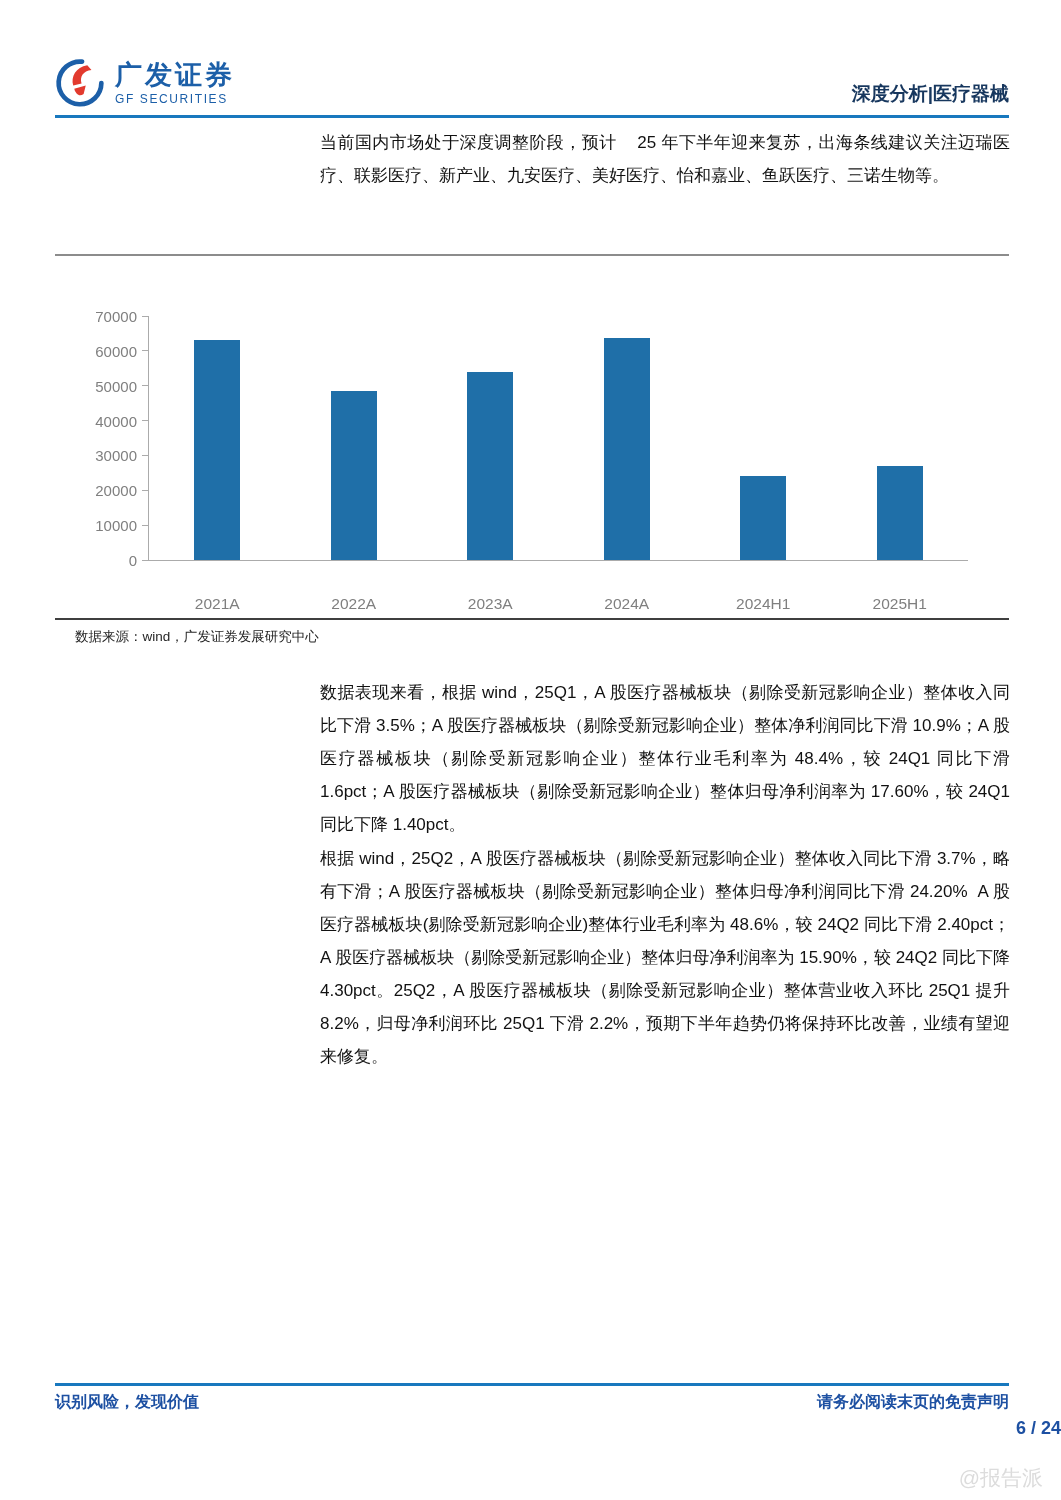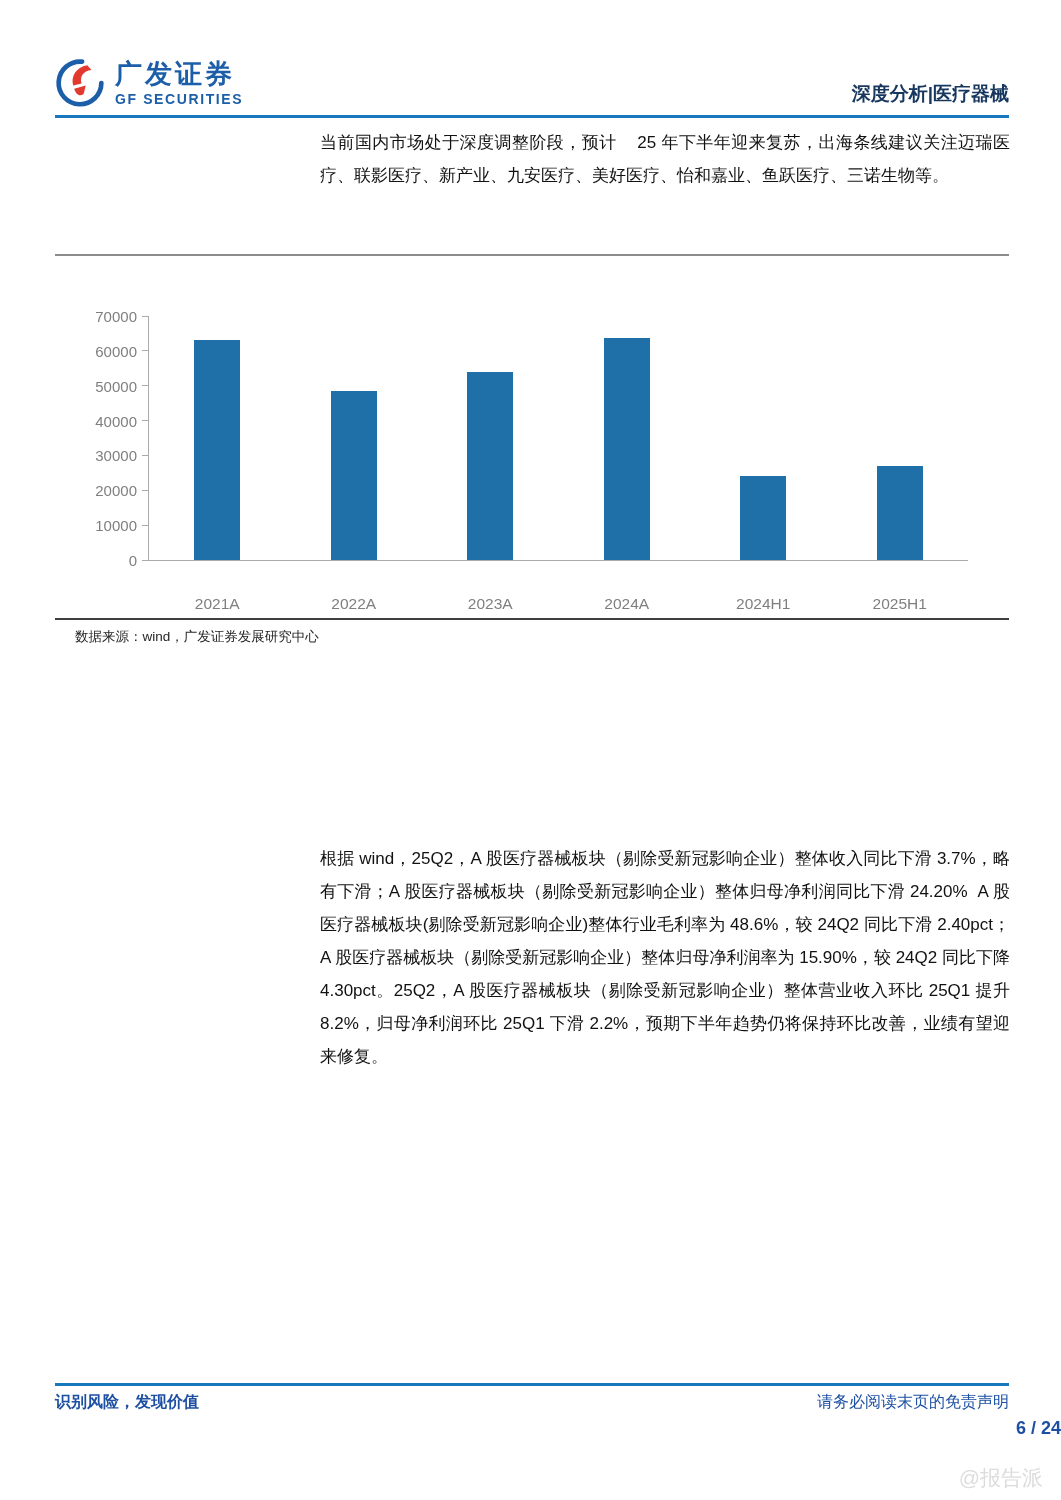--- a/index.html
+++ b/index.html
@@ -18,21 +18,21 @@
   html,body{background:#ffffff;}
   body{font-family:"Liberation Sans","DejaVu Sans",sans-serif;}
   .page{position:relative;width:1061px;height:1500px;background:#fff;overflow:hidden;}
 
   
   .header{position:absolute;top:58px;left:55px;right:52px;height:60px;border-bottom:3px solid var(--rule-blue);}
   .logo{position:absolute;left:0;top:0;display:flex;align-items:center;gap:10px;}
   .logo svg{width:50px;height:50px;display:block;}
   .brand{display:flex;flex-direction:column;line-height:1;}
   .brand-cn{font-size:27px;font-weight:bold;color:#1C5FA8;letter-spacing:3px;}
-  .brand-en{font-size:14px;font-weight:bold;color:#1C5FA8;letter-spacing:1.6px;margin-top:4px;}
+  .brand-en{font-size:12px;font-weight:normal;color:#1C5FA8;letter-spacing:1.6px;margin-top:4px;}
   .header-right{position:absolute;right:0;bottom:8px;font-size:19px;font-weight:bold;color:var(--navy);}
 
   
   .para{position:absolute;left:320px;width:690px;font-size:17px;line-height:33px;color:#111;
         text-align:justify;white-space:pre-wrap;}
   .intro{top:126px;}
   .p1{top:676px;}
   .p2{top:842px;}
 
   
@@ -51,21 +51,21 @@
   .ytick-label{position:absolute;right:calc(100% + 12px);transform:translateY(-50%);
         font-size:15px;color:var(--label-gray);white-space:nowrap;}
   .ytick-mark{position:absolute;left:-7px;width:7px;height:1px;background:var(--axis-gray);}
   .bar{position:absolute;bottom:0;width:46px;background:var(--bar-blue);}
   .xlabel{position:absolute;top:calc(100% + 9px);width:110px;text-align:center;
         font-size:15.5px;color:var(--label-gray);margin-top:26px;}
 
   
   .footer-line{position:absolute;left:55px;right:52px;top:1383px;border-top:3px solid var(--rule-blue);}
   .footer-left{position:absolute;left:55px;top:1392px;font-size:16px;font-weight:bold;color:var(--footer-blue);}
-  .footer-right{position:absolute;right:52px;top:1392px;font-size:16px;font-weight:normal;color:var(--footer-blue);}
+  .footer-right{position:absolute;right:52px;top:1392px;font-size:16px;font-weight:bold;color:var(--footer-blue);}
   .page-num{position:absolute;left:0;right:0;top:1418px;text-align:right;font-size:18px;font-weight:bold;color:var(--footer-blue);}
   .watermark{position:absolute;right:18px;top:1464px;font-size:21px;color:var(--watermark);}
 </style>
 </head>
 <body>
 
 <div class="page">
 
   <div class="header">
     <div class="logo">
@@ -117,20 +117,21 @@
         <div class="bar" style="left: 591.25px; height: 83.6571px;"></div>
         <div class="xlabel" style="left: 559.25px;">2024H1</div>
         <div class="bar" style="left: 727.75px; height: 94.1143px;"></div>
         <div class="xlabel" style="left: 695.75px;">2025H1</div>
       </div>
   </div>
 
   <div class="rule-dark"></div>
   <div class="source">数据来源：wind，广发证券发展研究中心</div>
 
+  <div class="para p1">数据表现来看，根据 wind，25Q1，A 股医疗器械板块（剔除受新冠影响企业）整体收入同比下滑 3.5%；A 股医疗器械板块（剔除受新冠影响企业）整体净利润同比下滑 10.9%；A 股医疗器械板块（剔除受新冠影响企业）整体行业毛利率为 48.4%，较 24Q1 同比下滑 1.6pct；A 股医疗器械板块（剔除受新冠影响企业）整体归母净利润率为 17.60%，较 24Q1 同比下降 1.40pct。</div>
   <div class="para p2">根据 wind，25Q2，A 股医疗器械板块（剔除受新冠影响企业）整体收入同比下滑 3.7%，略有下滑；A 股医疗器械板块（剔除受新冠影响企业）整体归母净利润同比下滑 24.20%  A 股医疗器械板块(剔除受新冠影响企业)整体行业毛利率为 48.6%，较 24Q2 同比下滑 2.40pct；A 股医疗器械板块（剔除受新冠影响企业）整体归母净利润率为 15.90%，较 24Q2 同比下降 4.30pct。25Q2，A 股医疗器械板块（剔除受新冠影响企业）整体营业收入环比 25Q1 提升 8.2%，归母净利润环比 25Q1 下滑 2.2%，预期下半年趋势仍将保持环比改善，业绩有望迎来修复。</div>
 
   <div class="footer-line"></div>
   <div class="footer-left">识别风险，发现价值</div>
   <div class="footer-right">请务必阅读末页的免责声明</div>
   <div class="page-num">6 / 24</div>
   <div class="watermark">@报告派</div>
 
 </div>
 

